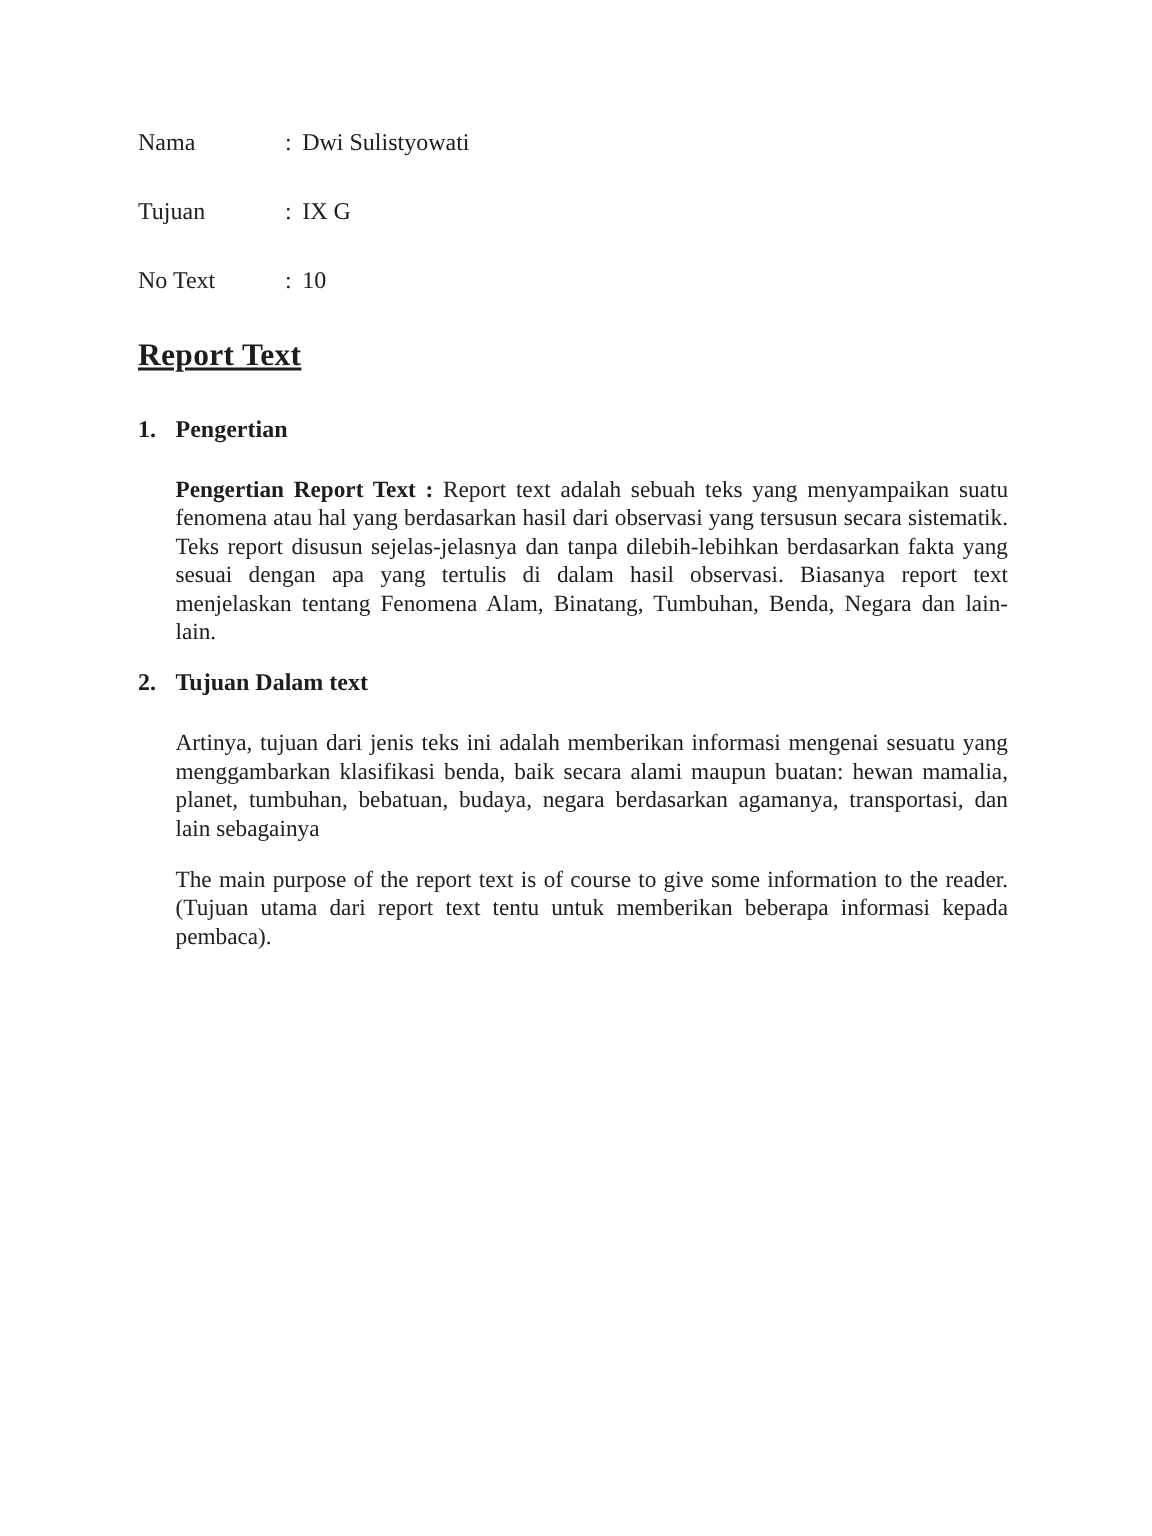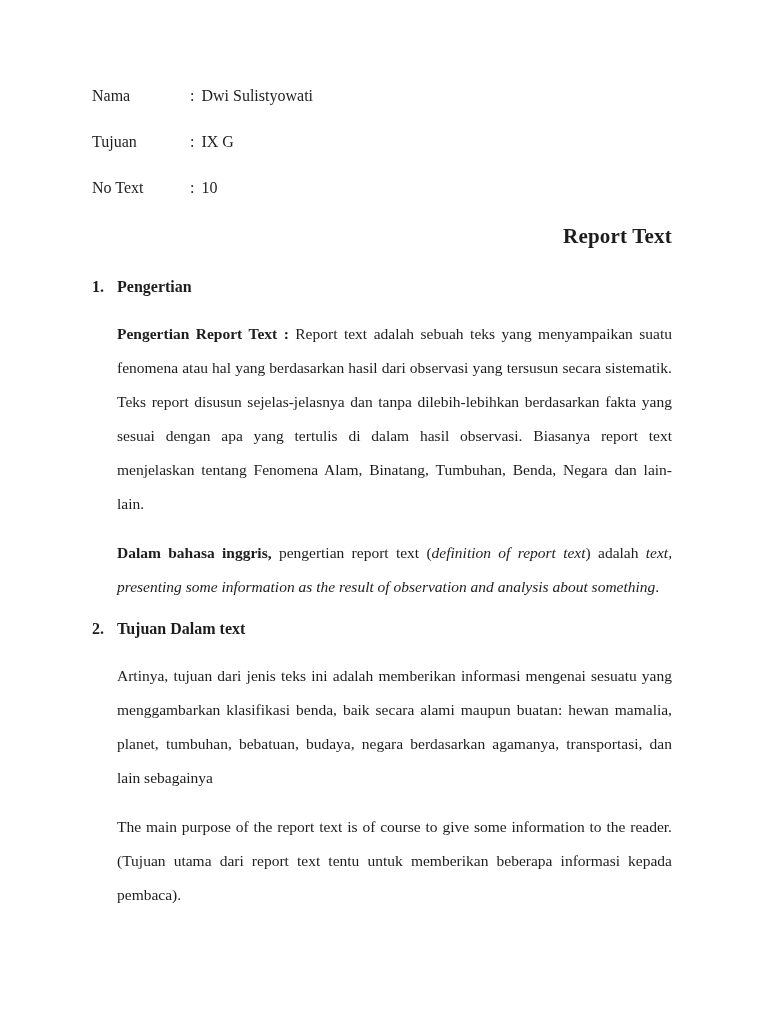--- a/index.html
+++ b/index.html
@@ -29,39 +29,40 @@
     line-height: 20px;
     margin-bottom: 26px;
   }
   .info-label { width: 98px; flex: 0 0 98px; }
   .info-colon { margin-right: 7px; }
   .info-value { }
   
   .doc-title {
     font-size: 21px;
     font-weight: bold;
-    text-align: right;
+    text-align: left;
     margin: 0 0 29px 0;
     line-height: 24px;
     letter-spacing: 0.2px;
+    text-decoration: underline;
   }
   
   .section { margin-bottom: 6px; }
   .section-heading {
     display: flex;
     font-size: 16px;
     font-weight: bold;
     line-height: 20px;
     margin-bottom: 20px;
   }
   .section-number { width: 25px; flex: 0 0 25px; }
   .section-body { padding-left: 25px; }
   .para {
     font-size: 15.5px;
-    line-height: 34px;
+    line-height: 19px;
     text-align: justify;
     margin: 0 0 15px 0;
   }
   .run { }
   .run-bold { font-weight: bold; }
   .run-italic { font-style: italic; }
 </style>
 </head>
 <body>
 
@@ -87,21 +88,20 @@
 
   <h1 class="doc-title">Report Text</h1>
 
   <div class="section">
     <div class="section-heading">
       <span class="section-number">1.</span>
       <span class="section-title">Pengertian</span>
     </div>
     <div class="section-body">
       <p class="para"><span class="run-bold">Pengertian  Report Text : </span><span class="run">Report text adalah sebuah teks yang menyampaikan suatu fenomena atau hal yang berdasarkan hasil dari observasi yang tersusun secara sistematik. Teks report disusun sejelas-jelasnya dan tanpa dilebih-lebihkan berdasarkan fakta yang sesuai dengan apa yang tertulis di dalam hasil observasi. Biasanya report text menjelaskan tentang Fenomena Alam, Binatang, Tumbuhan, Benda, Negara dan lain-lain.</span></p>
-      <p class="para"><span class="run-bold">Dalam bahasa inggris, </span><span class="run">pengertian report text (</span><span class="run-italic">definition of report text</span><span class="run">) adalah </span><span class="run-italic">text, presenting some information as the result of observation and analysis about something</span><span class="run">.</span></p>
     </div>
   </div>
 
   <div class="section">
     <div class="section-heading">
       <span class="section-number">2.</span>
       <span class="section-title">Tujuan Dalam text</span>
     </div>
     <div class="section-body">
       <p class="para"><span class="run">Artinya, tujuan dari jenis teks ini adalah memberikan informasi mengenai sesuatu yang menggambarkan klasifikasi benda, baik secara alami maupun buatan: hewan mamalia, planet, tumbuhan, bebatuan, budaya, negara berdasarkan agamanya, transportasi, dan lain sebagainya</span></p>

